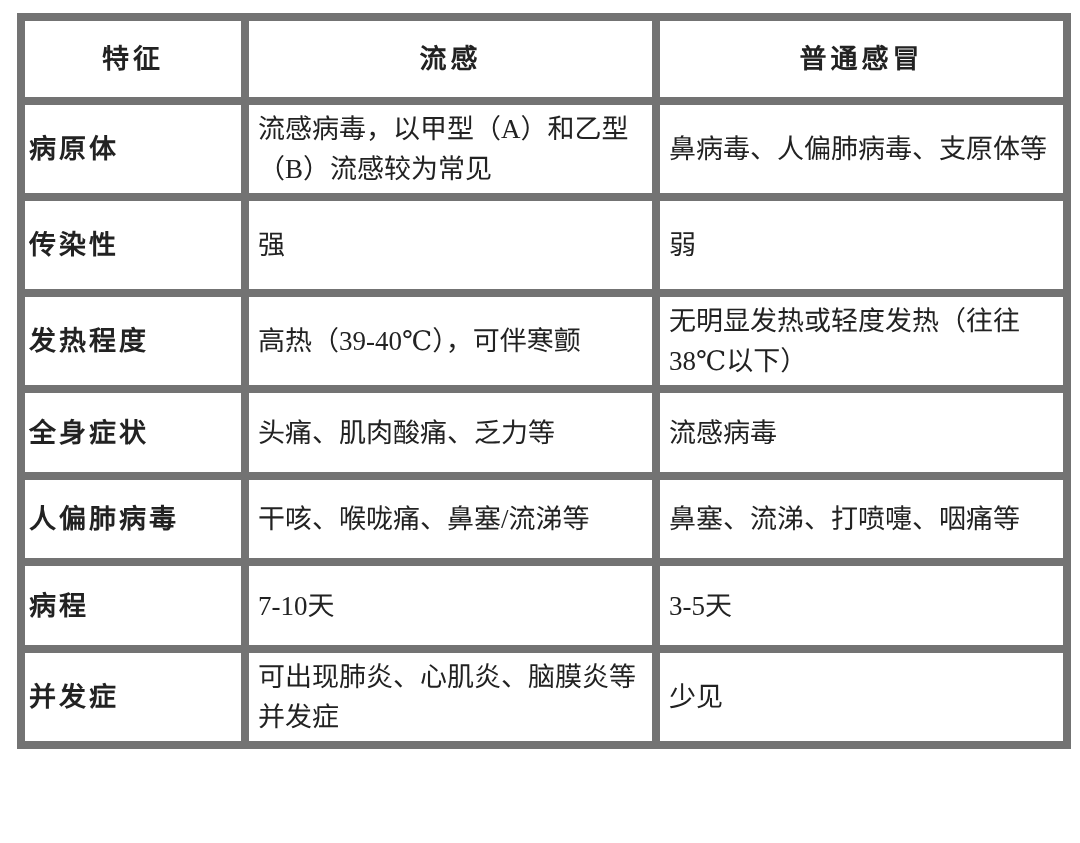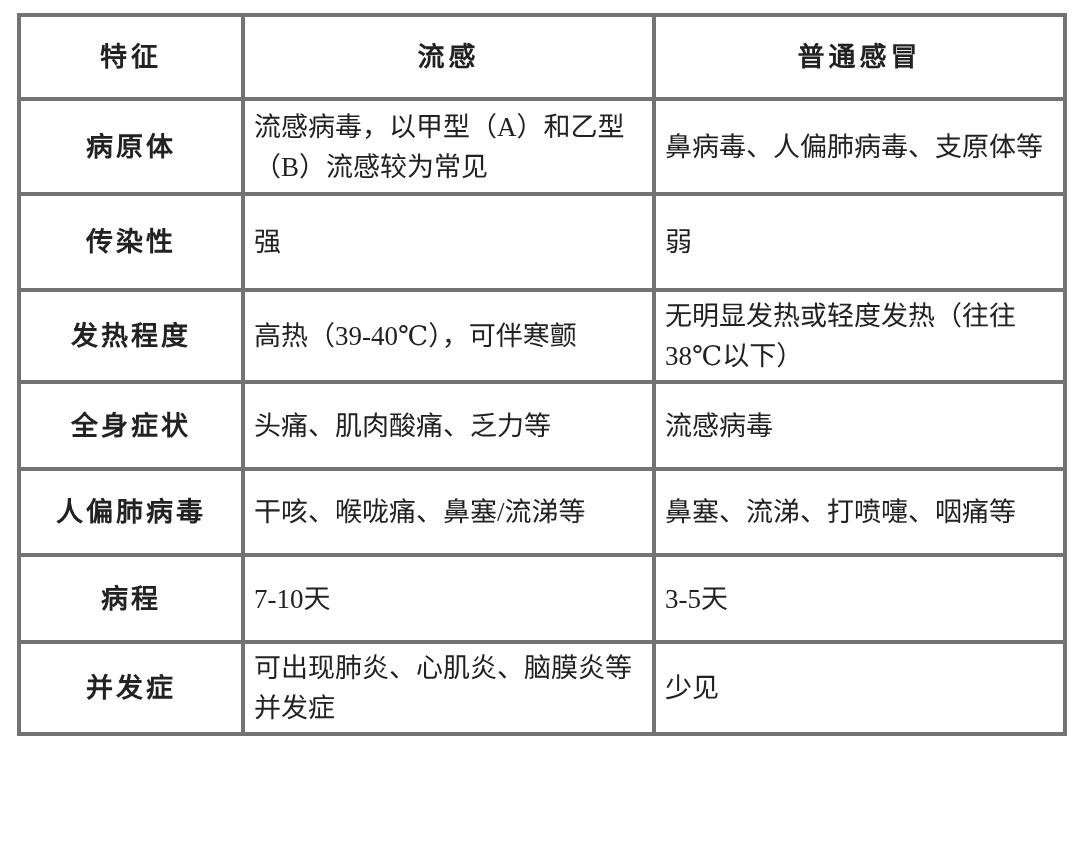--- a/index.html
+++ b/index.html
@@ -31,40 +31,40 @@
     table-layout: fixed;
     border: 3px solid #1a1a1a;
     background: #ffffff;
   }
   table.compare col.c-feature { width: 224px; }
   table.compare col.c-flu     { width: 411px; }
   table.compare col.c-cold    { width: 411px; }
 
   table.compare th,
   table.compare td {
-    border: 4px solid #737373;
+    border: 8px solid #737373;
     font-size: 27px;
     line-height: 40px;
     vertical-align: middle;
     background: #ffffff;
     box-sizing: border-box;
     overflow: hidden;
   }
   
   table.compare thead th {
     font-weight: bold;
     text-align: center;
     letter-spacing: 4px;
     height: 84px;
     padding: 0 4px;
   }
   
   table.compare td.label {
     font-weight: bold;
-    text-align: center;
+    text-align: left;
     letter-spacing: 3px;
     padding: 0 4px;
   }
   
   table.compare td.value {
     text-align: left;
     padding: 4px 8px 4px 9px;
   }
   
   tr.r-pathogen    td { height: 95px; }

